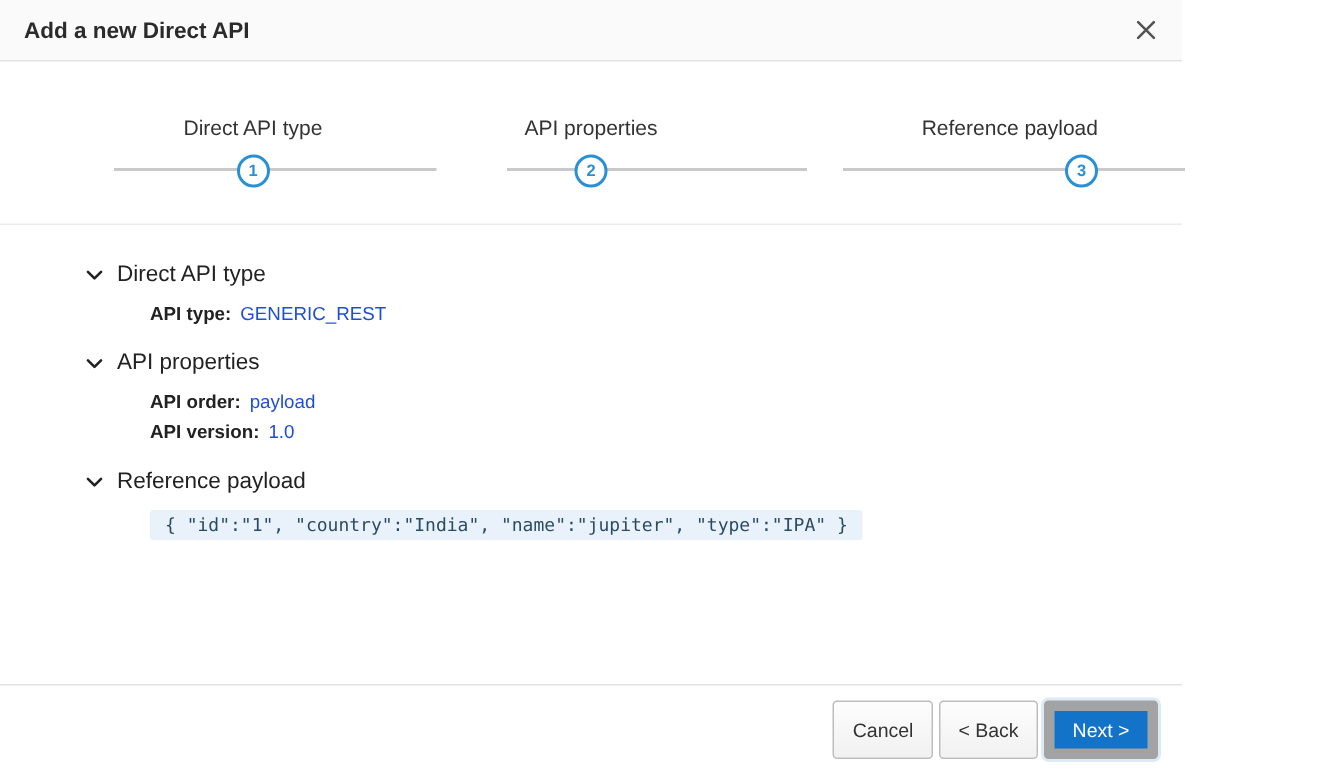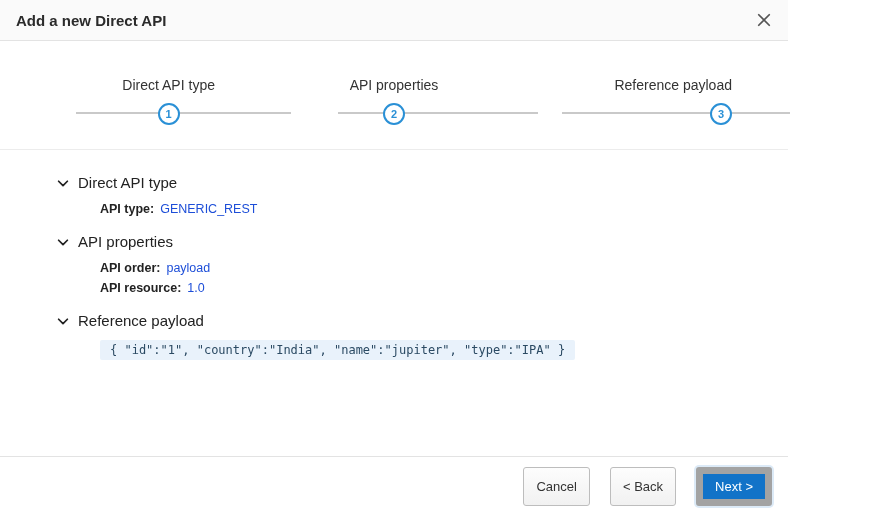--- a/index.html
+++ b/index.html
@@ -99,21 +99,21 @@
     font-size: 12px;
     background: #e9f2fb;
     padding: 3px 10px;
     border-radius: 2px;
     color: #2b4a63;
   }
 
   .footer {
     border-top: 1px solid #e3e3e3;
     padding: 10px 16px;
-    display: flex; justify-content: flex-end; gap: 20px;
+    display: flex; justify-content: flex-end; gap: 4px;
   }
   .btn {
     font-size: 13px;
     padding: 5px 12px;
     border: 1px solid #bdbdbd;
     background: linear-gradient(#fdfdfd,#f1f1f1);
     border-radius: 3px;
     color: #333;
     cursor: pointer;
   }
@@ -183,21 +183,21 @@
               <path d="M3 6 L8 11 L13 6" fill="none" stroke="#222" stroke-width="2" stroke-linecap="round" stroke-linejoin="round"></path>
             </svg>
         </span>
         <span>API properties</span>
       </div>
       <div class="kv-row">
         <span class="kv-label">API order</span>
         <span class="kv-value">payload</span>
       </div>
       <div class="kv-row">
-        <span class="kv-label">API resource</span>
+        <span class="kv-label">API version</span>
         <span class="kv-value">1.0</span>
       </div>
     </div>
 
     <div class="section">
       <div class="section-header">
         <span class="chevron">
           <svg viewBox="0 0 16 16">
               <path d="M3 6 L8 11 L13 6" fill="none" stroke="#222" stroke-width="2" stroke-linecap="round" stroke-linejoin="round"></path>
             </svg>

